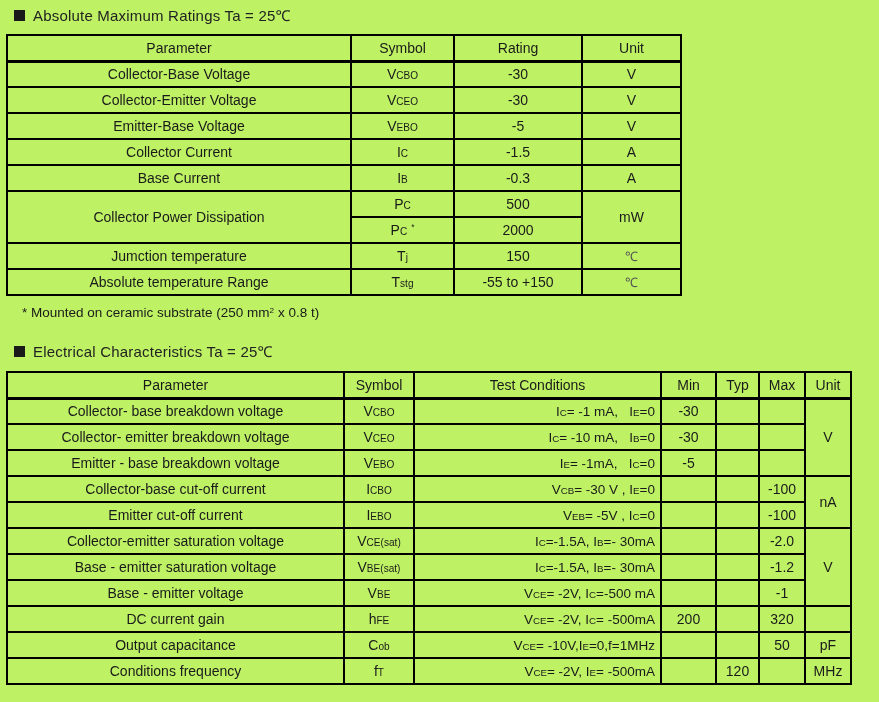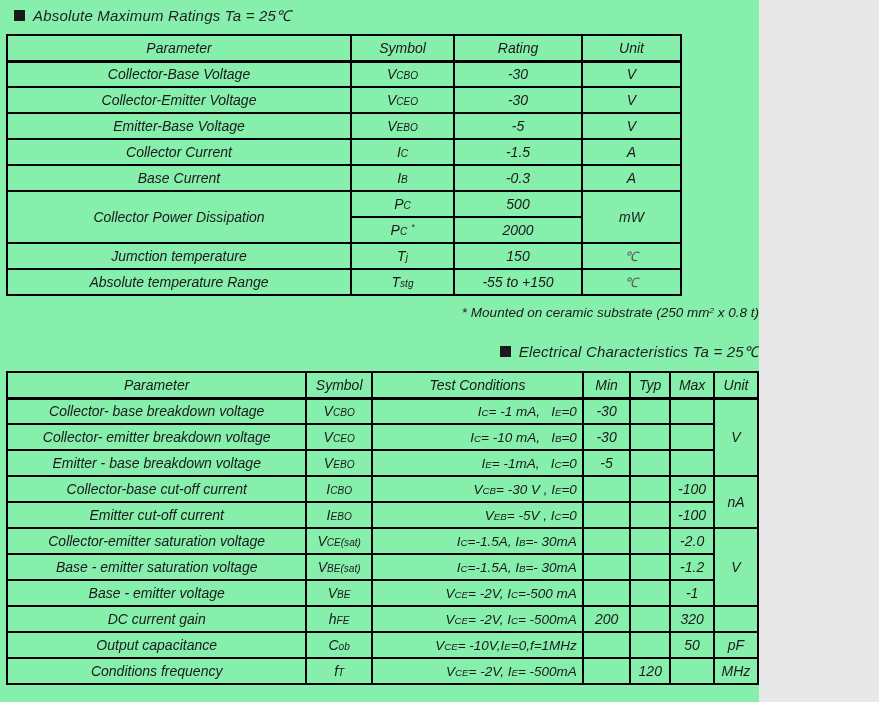--- a/index.html
+++ b/index.html
@@ -1,36 +1,35 @@
 <!DOCTYPE html>
 <html><head>
 <meta charset="utf-8">
 <style>
   html, body { margin: 0; padding: 0; background: #e8e8e8; }
   .page {
     position: relative;
-    width: 759px;
+    width: 879px;
     height: 702px;
-    background: #86efac;
+    background: #bef264;
     font-family: "Liberation Sans", sans-serif;
     color: #1a1a1a;
     overflow: hidden;
-    font-style: italic;
   }
   .sec-title {
     display: flex;
     align-items: center;
     gap: 8px;
     padding-left: 14px;
     font-size: 15px;
     letter-spacing: 0.2px;
     color: #222;
   }
   .title1 { padding-top: 5px; }
-  .title2 { margin-top: 21px; justify-content: flex-end; }
+  .title2 { margin-top: 21px; }
   .bullet {
     width: 11px;
     height: 11px;
     background: #1a1a1a;
     flex: 0 0 auto;
   }
   table.ds-table {
     border-collapse: collapse;
     table-layout: fixed;
     margin-left: 6px;
@@ -56,21 +55,20 @@
   td.param { text-align: center; }
   td.cond  { text-align: right; font-size: 13.5px; }
   td.sym, td.val, td.unit { text-align: center; }
   td.celsius { color: #555; font-size: 13px; }
   .sub { font-size: 0.72em; }
   .sup { font-size: 0.6em; vertical-align: 0.55em; }
   .footnote {
     margin: 9px 0 0 22px;
     font-size: 13.5px;
     color: #1a1a1a;
-    text-align: right;
   }
 </style>
 </head>
 <body>
 
 <div class="page">
 
   <div class="sec-title title1">
     <span class="bullet"></span>
     <span>Absolute Maximum Ratings Ta = 25℃</span>

